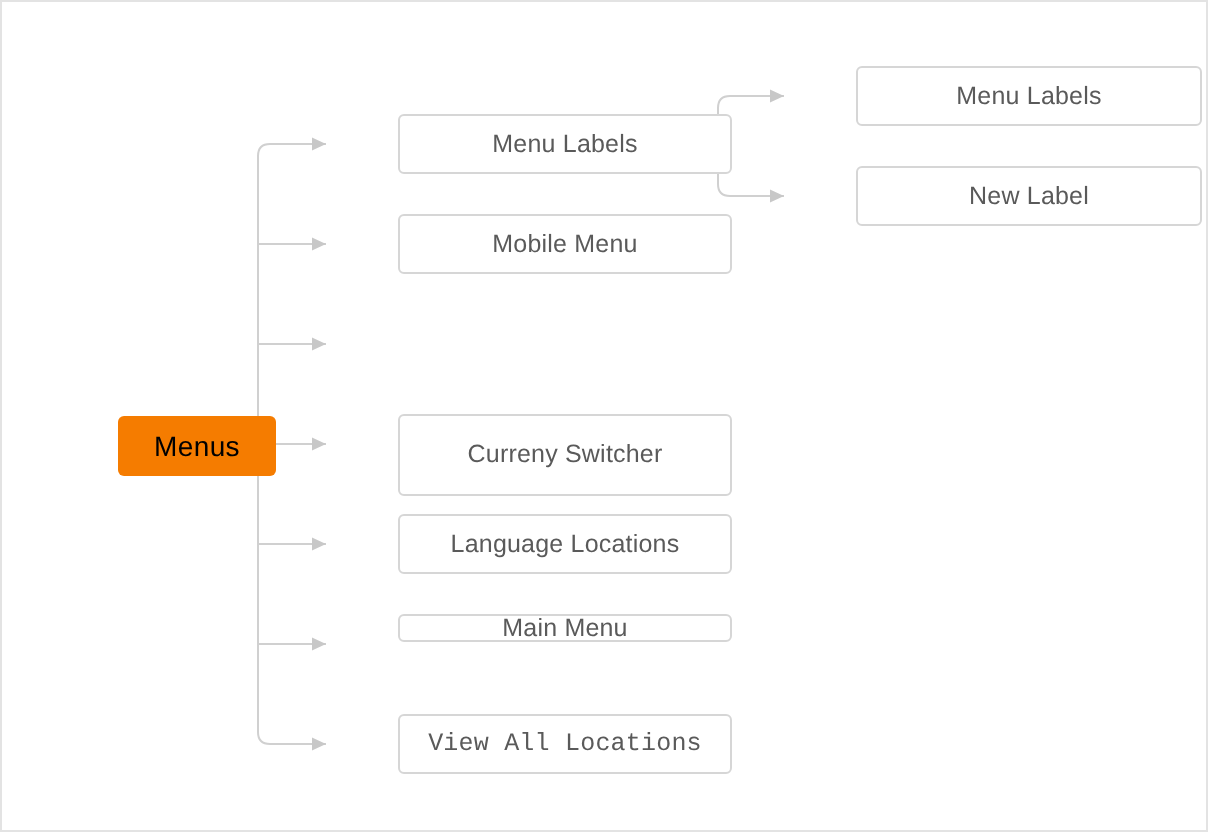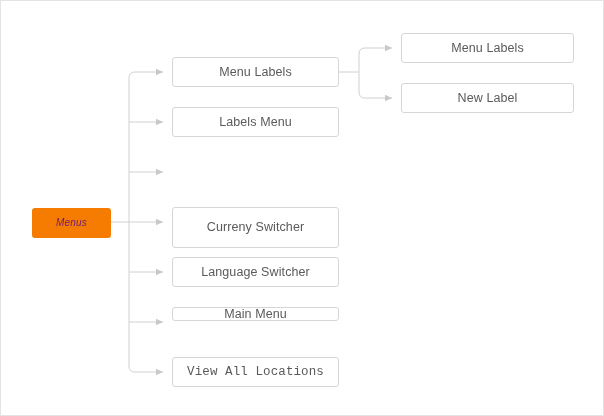--- a/index.html
+++ b/index.html
@@ -26,34 +26,34 @@
     height: 416px;
     pointer-events: none;
   }
   .node {
     position: absolute;
     box-sizing: border-box;
     display: flex;
     align-items: center;
     justify-content: center;
     border-radius: 3px;
+    margin-left: 27px;
   }
   .node-plain {
     background: #ffffff;
     border: 1px solid #d6d6d6;
     color: #5a5a5a;
     font-size: 12.5px;
     letter-spacing: 0.1px;
   }
   .node-root {
     border: none;
-    color: #701a75;
-    font-size: 10px;
+    color: #000000;
+    font-size: 14px;
     letter-spacing: 0.2px;
-    font-style: italic;
   }
   .node-label {
     white-space: nowrap;
     line-height: 1;
   }
 </style>
 </head>
 <body>
 
 <div id="canvas">
@@ -83,30 +83,30 @@
 
   <div class="node node-root" style="left:31px; top:207px; width:79px; height:30px; background:#f57c00;">
     <span class="node-label">Menus</span>
   </div>
 
   <div class="node node-plain" style="left:171px; top:56px; width:167px; height:30px;">
     <span class="node-label">Menu Labels</span>
   </div>
 
   <div class="node node-plain" style="left:171px; top:106px; width:167px; height:30px;">
-    <span class="node-label">Labels Menu</span>
+    <span class="node-label">Mobile Menu</span>
   </div>
 
 
   <div class="node node-plain" style="left:171px; top:206px; width:167px; height:41px;">
     <span class="node-label">Curreny Switcher</span>
   </div>
 
   <div class="node node-plain" style="left:171px; top:256px; width:167px; height:30px;">
-    <span class="node-label">Language Switcher</span>
+    <span class="node-label">Language Locations</span>
   </div>
 
   <div class="node node-plain" style="left:171px; top:306px; width:167px; height:14px;">
     <span class="node-label">Main Menu</span>
   </div>
 
   <div class="node node-plain" style="left:171px; top:356px; width:167px; height:30px;font-family:Liberation Mono, monospace;">
     <span class="node-label">View All Locations</span>
   </div>
 

